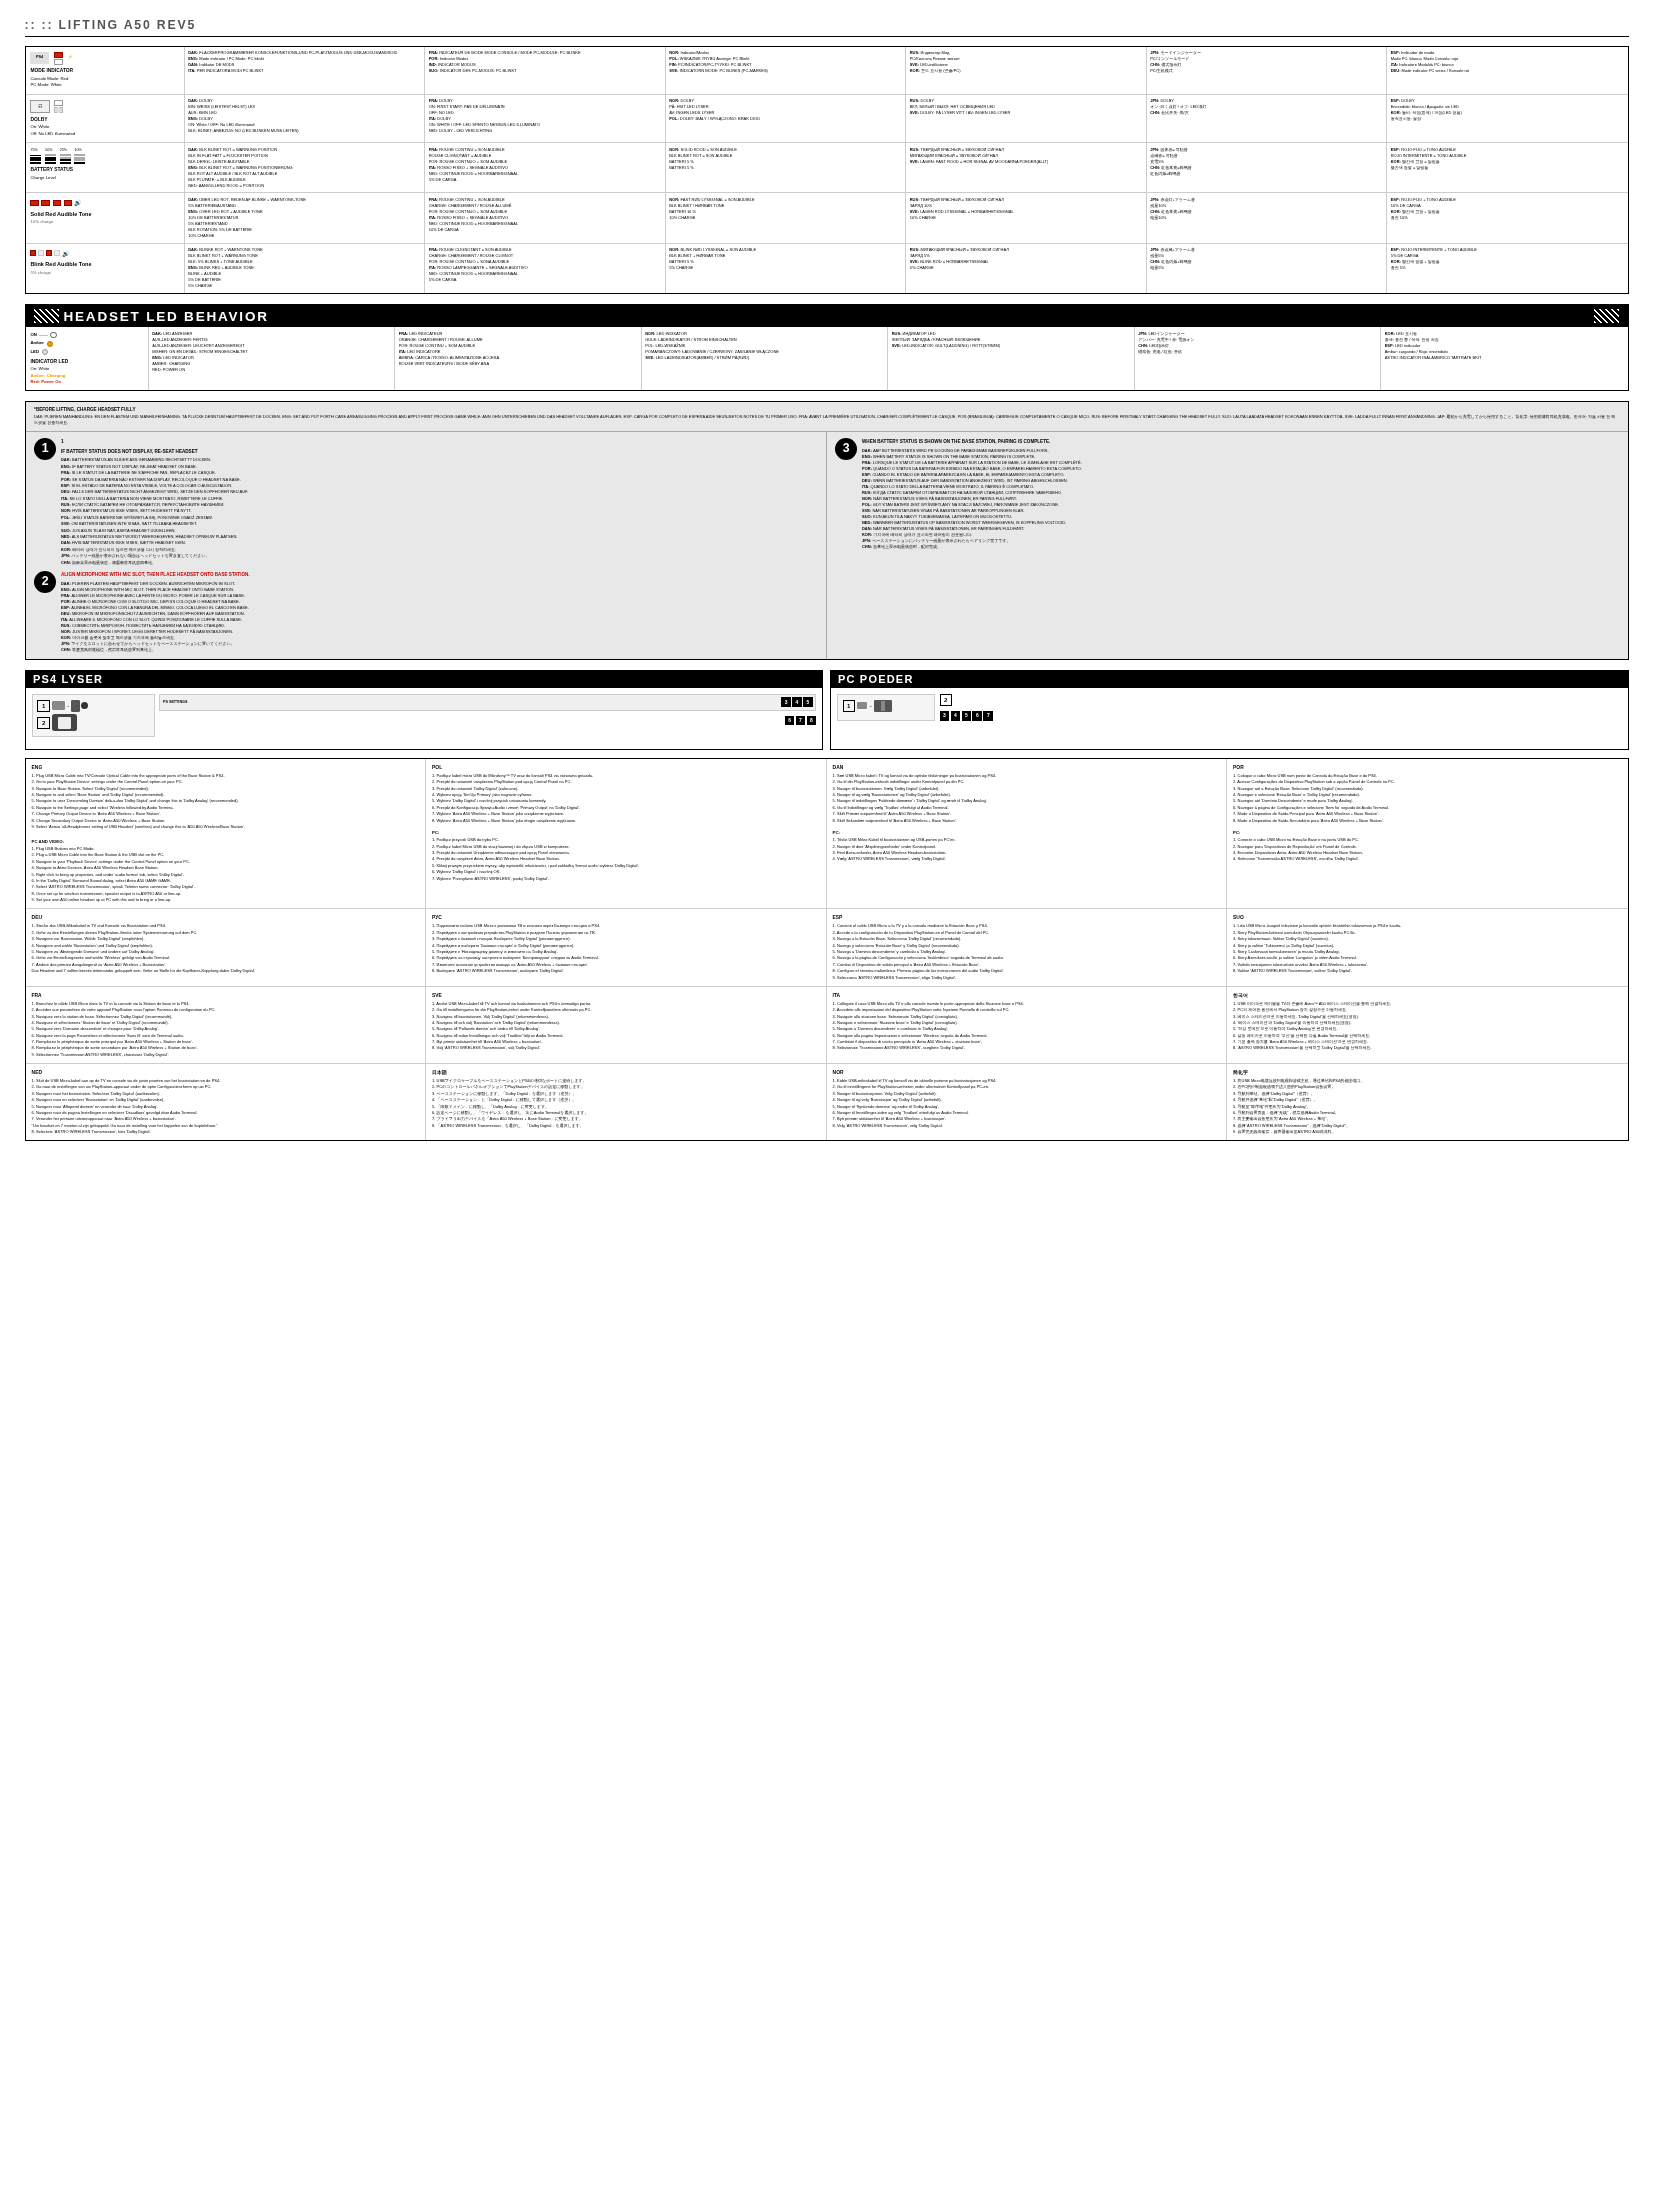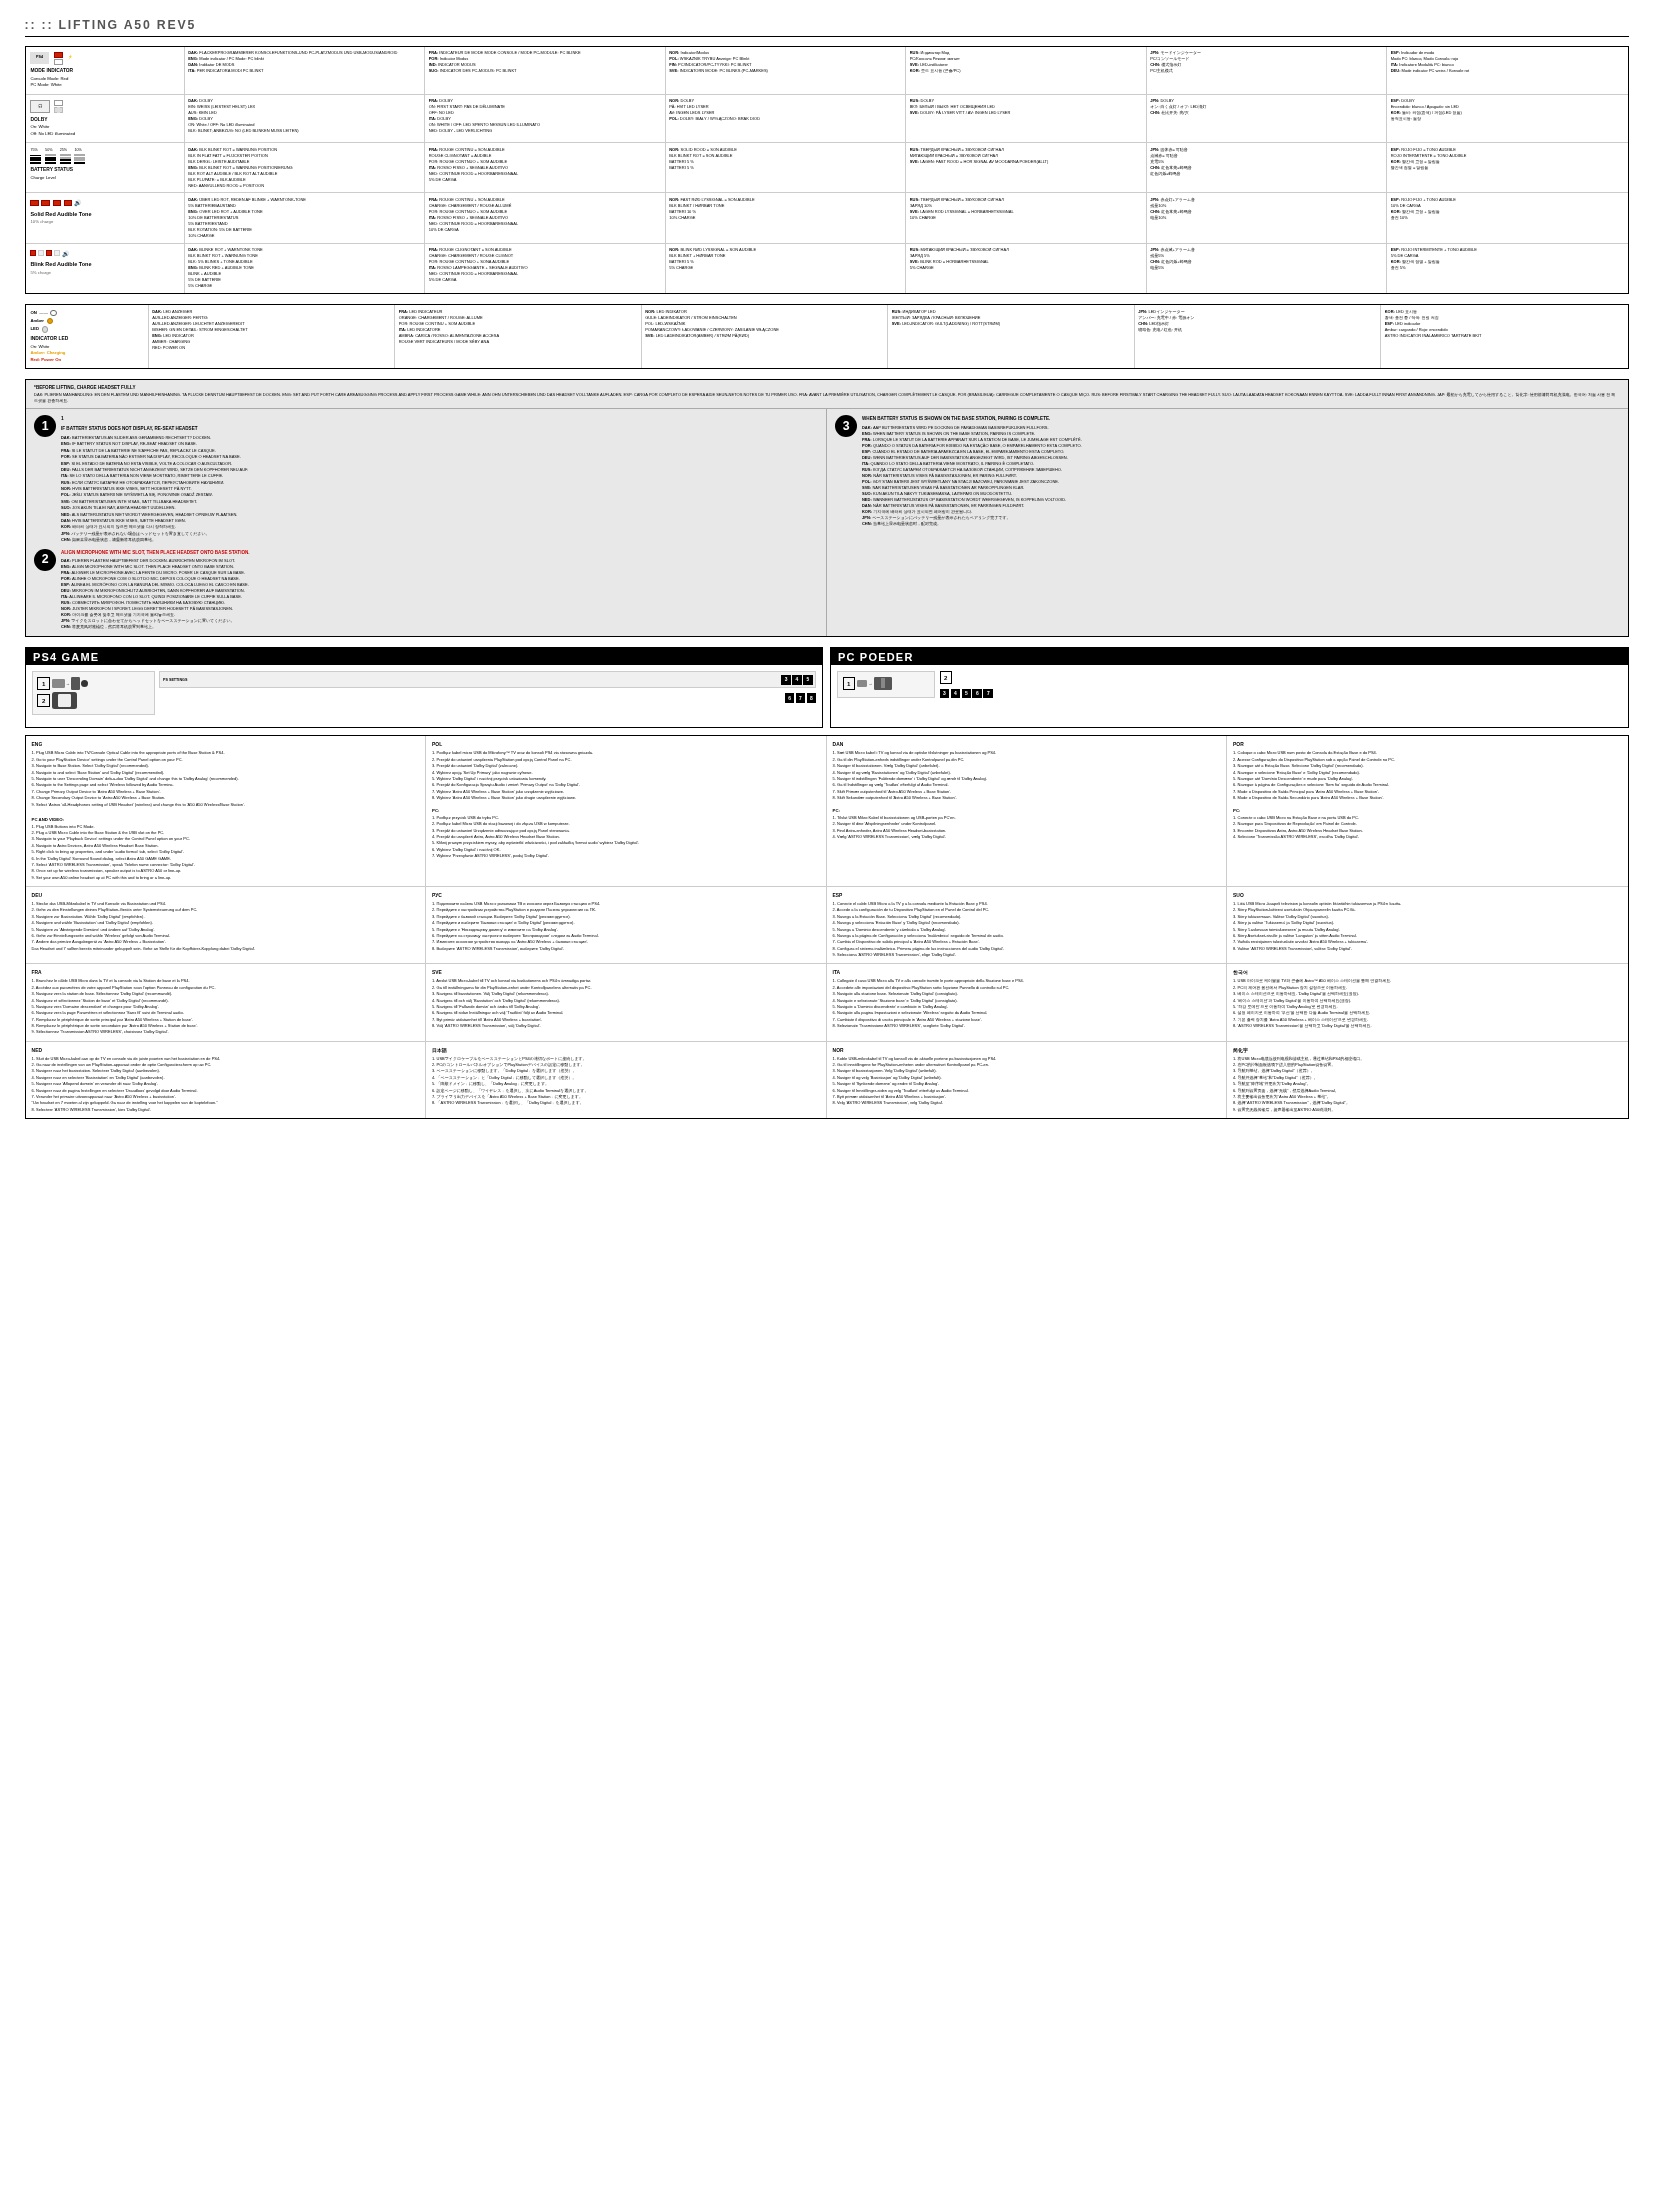--- a/index.html
+++ b/index.html
@@ -411,20 +411,25 @@
         <span style="font-weight:700;">ESP:</span> ROJO INTERMITENTE + TONO AUDIBLE<br>
         5% DE CARGA<br>
         <span style="font-weight:700;">KOR:</span> 빨간색 점멸 + 알림음<br>
         충전 5%
       </div>
 
     </div>
   </div>
 
   <div class="headset-section">
+    <div class="section-header">
+      <span class="hatch"></span>
+      <span>HEADSET LED BEHAVIOR</span>
+      <span class="hatch hatch-right"></span>
+    </div>
 
     <div style="display:grid; grid-template-columns: 123px repeat(6,1fr); font-size:4.3px; line-height:1.5;">
 
       <div style="padding:4.9px; border-right:0.6px solid #ccc;">
         <div style="display:flex; align-items:center; gap:3.7px; margin-bottom:2.5px;">
 
           <div style="display:flex; flex-direction:column; gap:1.8px; align-items:flex-start;">
             <div style="display:flex; align-items:center; gap:2.5px;">
               <span style="font-size:4.3px; font-weight:700;">ON</span>
               <span style="font-size:4.3px;">——</span>
@@ -575,21 +580,21 @@
             </div>
           </div>
         </div>
       </div>
     </div>
   </div>
 
   <div style="display:grid; grid-template-columns:1fr 1fr; gap:6.1px; margin-bottom:7.4px;">
 
     <div class="setup-section">
-      <div class="setup-header">PS4 GAME</div>
+      <div class="setup-header">PS4 LYSER</div>
       <div style="padding:6.1px;">
 
         <div style="display:grid; grid-template-columns: 123px 1fr; gap:4.9px; margin-bottom:6.1px;">
           <div style="background:#f5f5f5; border:0.6px solid #ccc; padding:4.9px; display:flex; flex-direction:column; gap:2.5px;">
 
             <div style="display:flex; align-items:center; gap:2.5px; font-size:4.3px; font-weight:700;">
               <span style="border:1.2px solid #000; width:12.3px; height:12.3px; display:flex; align-items:center; justify-content:center; font-weight:900; font-size:6.1px;">1</span>
 
               <div style="display:flex; gap:1.2px; align-items:center;">
                 <div style="width:12.3px; height:8.6px; background:#888; border-radius:1.2px;"></div>

